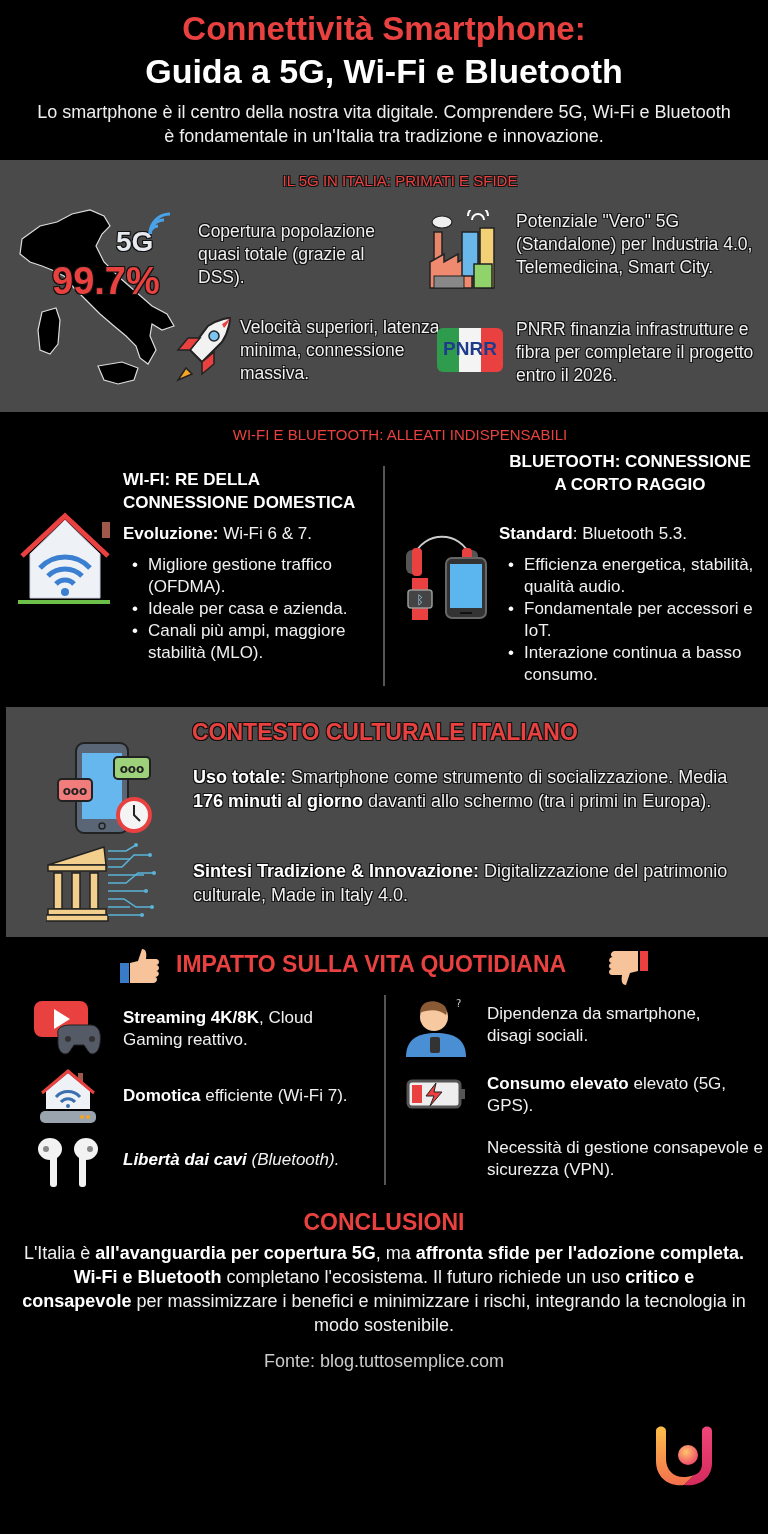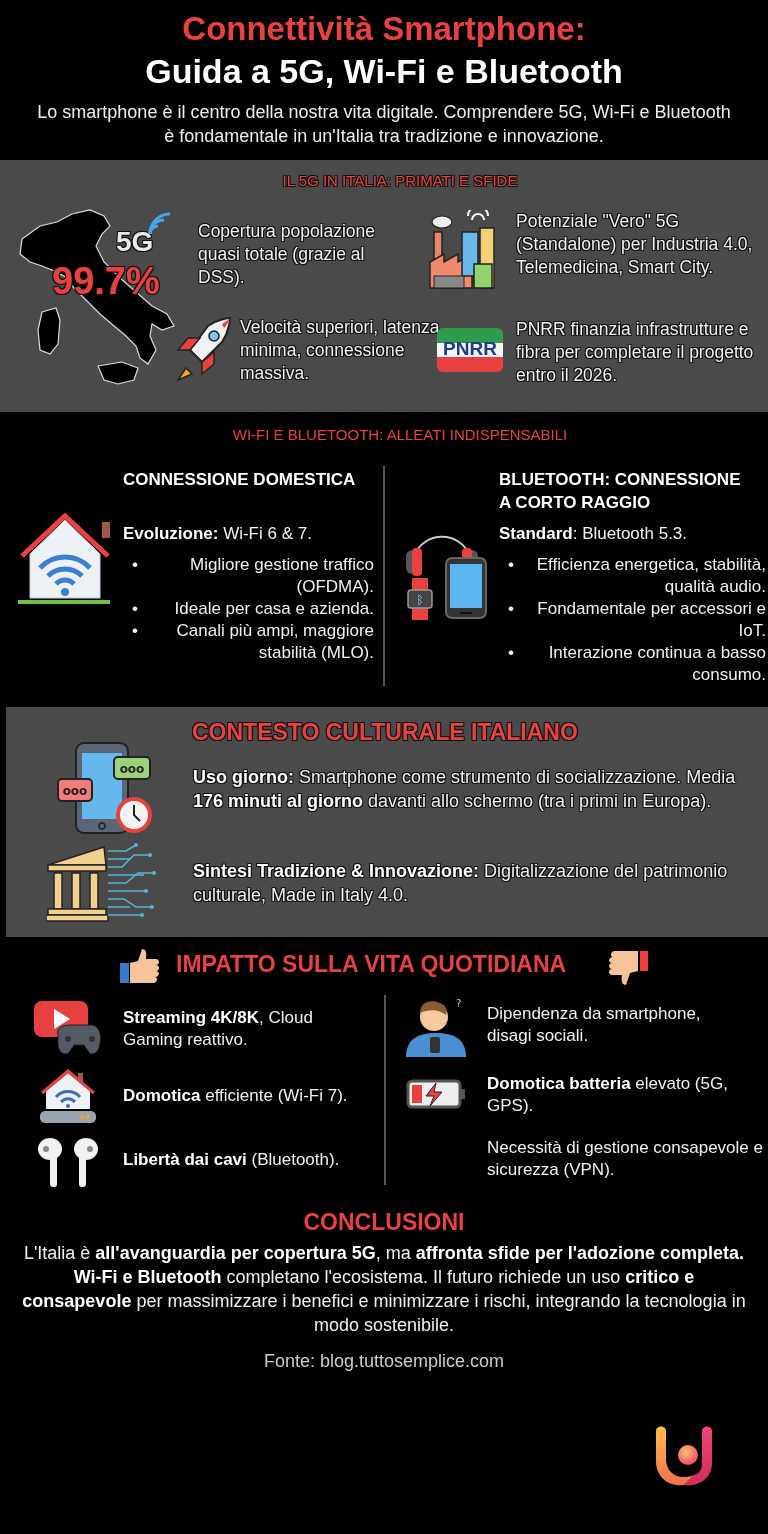--- a/index.html
+++ b/index.html
@@ -22,21 +22,21 @@
   
   #sec1 { left:0; top:160px; width:768px; height:252px; }
   .sec-title { position:absolute; left:16px; width:768px; text-align:center; font-weight:normal; font-size:15px; }
   .txt { position:absolute; font-size:17px; line-height:22px; color:#f0f0f0; }
   .txt-lg { font-size:17.5px; line-height:23px; }
 
   
   #sec2 { left:0; top:412px; width:768px; height:295px; }
   .h-sub { position:absolute; font-size:17px; font-weight:bold; line-height:23px; color:#fff; }
   .bul { list-style: none; }
-  .bul li { position:relative; padding-left:24px; font-size:17px; line-height:22px; color:#f0f0f0;text-align:right; }
+  .bul li { position:relative; padding-left:24px; font-size:17px; line-height:22px; color:#f0f0f0; }
   .bul li::before { content:"•"; position:absolute; left:8px; top:0; color:#fff; }
   .vdiv { position:absolute; width:2px; background:#555; }
 
   
   #sec3 { left:6px; top:707px; width:768px; height:230px; }
 
   
   #sec4 { left:0; top:937px; width:768px; height:260px; }
 
   
@@ -97,21 +97,21 @@
       <rect x="34" y="22" width="16" height="44" fill="#6ab7ea" stroke="#222" stroke-width="1.5"></rect>
       <rect x="52" y="18" width="14" height="60" fill="#f3cf76" stroke="#222" stroke-width="1.5"></rect>
       <rect x="46" y="54" width="18" height="24" fill="#8fd36a" stroke="#222" stroke-width="1.5"></rect>
       <rect x="6" y="66" width="30" height="12" fill="#888" stroke="#222" stroke-width="1"></rect>
       <path d="M44 10 A6 6 0 0 1 56 10" stroke="#fff" stroke-width="2" fill="none"></path>
       <path d="M40 6 A10 10 0 0 1 60 6" stroke="#fff" stroke-width="2" fill="none"></path>
     </svg>
   </div>
   <div class="txt txt-lg outline-white" style="left:516px; top:50px; width:240px;">Potenziale "Vero" 5G (Standalone) per Industria 4.0, Telemedicina, Smart City.</div>
 
-  <div class="abs" style="left:437px; top:168px; width:66px; height:44px; border-radius:6px; overflow:hidden; display:flex;flex-direction:column;">
+  <div class="abs" style="left:437px; top:168px; width:66px; height:44px; border-radius:6px; overflow:hidden; display:flex;">
     <div style="flex:1; background:#2e9b4d;"></div>
     <div style="flex:1; background:#f4f4f4;"></div>
     <div style="flex:1; background:#e8413f;"></div>
     <div class="abs" style="left:0; top:10px; width:66px; text-align:center; font-size:19px; font-weight:bold; color:#1e3c8c;">PNRR</div>
   </div>
   <div class="txt txt-lg outline-white" style="left:516px; top:158px; width:245px;">PNRR finanzia infrastrutture e fibra per completare il progetto entro il 2026.</div>
 </div>
 
 <div id="sec2" class="abs sec-black">
   <div class="sec-title red" style="top:14px;">WI-FI E BLUETOOTH: ALLEATI INDISPENSABILI</div>
@@ -122,20 +122,21 @@
       <path d="M12 42 L47 8 L82 42 L82 86 L12 86 Z" fill="#eef2f7" stroke="#ccd" stroke-width="1"></path>
       <path d="M4 44 L47 4 L90 44" stroke="#e8413f" stroke-width="5" fill="none"></path>
       <path d="M22 56 A34 34 0 0 1 72 56" stroke="#3b7fd0" stroke-width="5" fill="none"></path>
       <path d="M30 64 A24 24 0 0 1 64 64" stroke="#3b7fd0" stroke-width="5" fill="none"></path>
       <path d="M38 72 A12 12 0 0 1 56 72" stroke="#3b7fd0" stroke-width="5" fill="none"></path>
       <circle cx="47" cy="80" r="4" fill="#3b7fd0"></circle>
       <rect x="0" y="88" width="92" height="4" fill="#6cc04a"></rect>
     </svg>
   </div>
   <div class="h-sub" style="left:123px; top:56px; width:250px;">
+    <div>WI-FI: RE DELLA</div>
     <div>CONNESSIONE DOMESTICA</div>
   </div>
   <div class="abs" style="left:123px; top:112px; font-size:17px;">
     <b>Evoluzione:</b><span> Wi-Fi 6 &amp; 7.</span>
   </div>
   <ul class="bul abs" style="left:124px; top:142px; width:250px;">
     <li>Migliore gestione traffico (OFDMA).</li>
     <li>Ideale per casa e azienda.</li>
     <li>Canali più ampi, maggiore stabilità (MLO).</li>
   </ul>
@@ -151,21 +152,21 @@
       <rect x="58" y="36" width="10" height="28" rx="4" fill="#e8413f"></rect>
       <rect x="42" y="46" width="40" height="60" rx="6" fill="#333" stroke="#666" stroke-width="2"></rect>
       <rect x="46" y="52" width="32" height="44" fill="#5bb6f0"></rect>
       <rect x="56" y="100" width="12" height="2" fill="#111"></rect>
       <rect x="8" y="66" width="16" height="14" fill="#e8413f"></rect>
       <rect x="8" y="94" width="16" height="14" fill="#e8413f"></rect>
       <rect x="4" y="78" width="24" height="18" rx="3" fill="#444" stroke="#999" stroke-width="1.5"></rect>
       <text x="16" y="92" font-size="12" fill="#9cd3f5" text-anchor="middle" font-family="DejaVu Sans, sans-serif">ᛒ</text>
     </svg>
   </div>
-  <div class="h-sub" style="left:499px; top:56px; width:262px;">
+  <div class="h-sub" style="left:499px; top:38px; width:262px;text-align:center;">
     <div>BLUETOOTH: CONNESSIONE</div>
     <div>A CORTO RAGGIO</div>
   </div>
   <div class="abs" style="left:499px; top:112px; font-size:17px;">
     <b>Standard</b><span>: Bluetooth 5.3.</span>
   </div>
   <ul class="bul abs" style="left:500px; top:142px; width:266px;">
     <li>Efficienza energetica, stabilità, qualità audio.</li>
     <li>Fondamentale per accessori e IoT.</li>
     <li>Interazione continua a basso consumo.</li>
@@ -182,21 +183,21 @@
       <circle cx="46" cy="85" r="3" fill="none" stroke="#222" stroke-width="1.5"></circle>
       <rect x="58" y="16" width="36" height="22" rx="4" fill="#9dd17a" stroke="#222" stroke-width="2"></rect>
       <text x="76" y="32" font-size="12" fill="#222" text-anchor="middle" font-weight="bold" font-family="DejaVu Sans, sans-serif">ooo</text>
       <rect x="2" y="38" width="34" height="22" rx="4" fill="#f07c7c" stroke="#222" stroke-width="2"></rect>
       <text x="19" y="54" font-size="12" fill="#222" text-anchor="middle" font-weight="bold" font-family="DejaVu Sans, sans-serif">ooo</text>
       <circle cx="78" cy="74" r="16" fill="#f4f4f4" stroke="#e8413f" stroke-width="4"></circle>
       <path d="M78 64 L78 74 L84 80" stroke="#222" stroke-width="2" fill="none"></path>
     </svg>
   </div>
   <div class="txt outline-white" style="left:187px; top:58px; width:550px; font-size:18px; line-height:24px;">
-    <b>Uso giorno:</b><span> Smartphone come strumento di socializzazione. Media </span><b>176 minuti al giorno</b><span> davanti allo schermo (tra i primi in Europa).</span>
+    <b>Uso totale:</b><span> Smartphone come strumento di socializzazione. Media </span><b>176 minuti al giorno</b><span> davanti allo schermo (tra i primi in Europa).</span>
   </div>
 
   <div class="abs" style="left:40px; top:136px;">
     <svg width="116" height="80" viewBox="0 0 116 80">
       <path d="M2 22 L58 4 L60 22 Z" fill="#f3cf8e" stroke="#222" stroke-width="1.5"></path>
       <rect x="2" y="22" width="58" height="6" fill="#f3cf8e" stroke="#222" stroke-width="1.5"></rect>
       <rect x="8" y="30" width="8" height="36" fill="#f3cf8e" stroke="#222" stroke-width="1.5"></rect>
       <rect x="26" y="30" width="8" height="36" fill="#f3cf8e" stroke="#222" stroke-width="1.5"></rect>
       <rect x="44" y="30" width="8" height="36" fill="#f3cf8e" stroke="#222" stroke-width="1.5"></rect>
       <rect x="2" y="66" width="58" height="6" fill="#f3cf8e" stroke="#222" stroke-width="1.5"></rect>
@@ -275,21 +276,21 @@
   <div class="abs" style="left:36px; top:200px;">
     <svg width="64" height="52" viewBox="0 0 64 52">
       <ellipse cx="14" cy="12" rx="12" ry="11" fill="#f2f2f2"></ellipse>
       <rect x="14" y="12" width="7" height="38" rx="3" fill="#f2f2f2"></rect>
       <ellipse cx="50" cy="12" rx="12" ry="11" fill="#f2f2f2"></ellipse>
       <rect x="43" y="12" width="7" height="38" rx="3" fill="#f2f2f2"></rect>
       <circle cx="10" cy="12" r="3" fill="#888"></circle>
         <circle cx="54" cy="12" r="3" fill="#888"></circle>
     </svg>
   </div>
-  <div class="txt" style="left:123px; top:212px; width:260px; font-size:17px;">
+  <div class="txt" style="left:123px; top:212px; width:260px; font-size:17px;font-style:italic;">
     <b>Libertà dai cavi</b><span> (Bluetooth).</span>
   </div>
 
   <div class="vdiv" style="left:384px; top:58px; height:190px;"></div>
 
   <div class="abs" style="left:404px; top:58px;">
     <svg width="66" height="64" viewBox="0 0 66 64">
       <path d="M2 62 C2 44 14 38 32 38 C50 38 62 44 62 62 Z" fill="#4a8fd4"></path>
       <circle cx="30" cy="22" r="14" fill="#f7c9a0"></circle>
       <path d="M16 18 C16 6 28 4 36 8 C42 10 44 16 42 20 C36 14 24 14 16 18 Z" fill="#8a5a34"></path>
@@ -303,21 +304,21 @@
 
   <div class="abs" style="left:406px; top:142px;">
     <svg width="60" height="30" viewBox="0 0 60 30">
       <rect x="2" y="2" width="52" height="26" rx="4" fill="#eee" stroke="#555" stroke-width="3"></rect>
       <rect x="55" y="10" width="4" height="10" fill="#555"></rect>
       <rect x="6" y="6" width="10" height="18" fill="#e8413f"></rect>
       <path d="M30 4 L20 17 H28 L24 27 L36 13 H28 Z" fill="#e8413f" stroke="#222" stroke-width="1"></path>
     </svg>
   </div>
   <div class="txt" style="left:487px; top:136px; width:260px; font-size:17px;">
-    <b>Domotica batteria</b><span> elevato (5G, GPS).</span>
+    <b>Consumo elevato</b><span> elevato (5G, GPS).</span>
   </div>
 
   <div class="txt" style="left:487px; top:200px; width:280px; font-size:17px;">
     <b></b><span>Necessità di gestione consapevole e sicurezza (VPN).</span>
   </div>
 </div>
 
 <div id="sec5" class="abs sec-black">
   <div class="abs red" style="left:0; width:768px; top:12px; font-size:23px; font-weight:bold;">CONCLUSIONI</div>
   <div id="concl-text">

